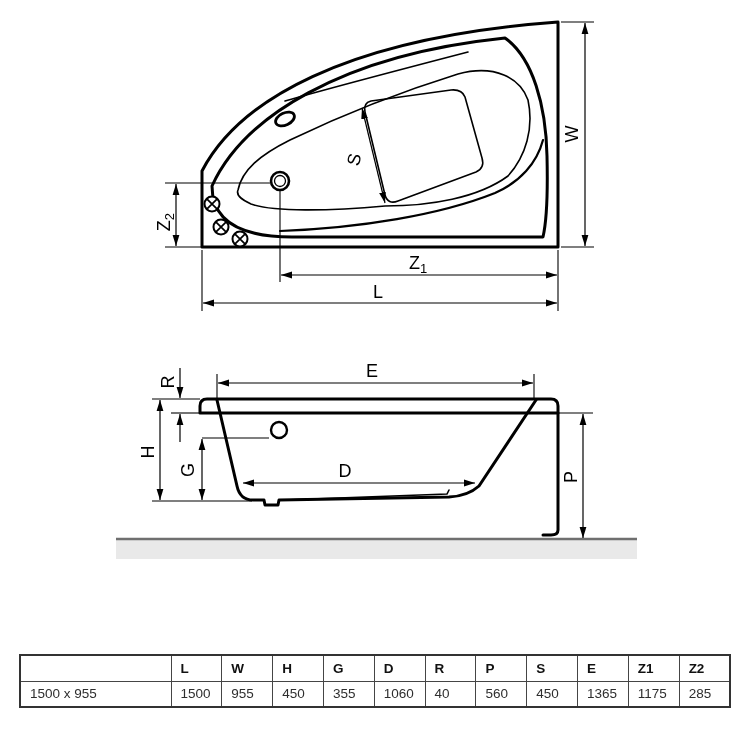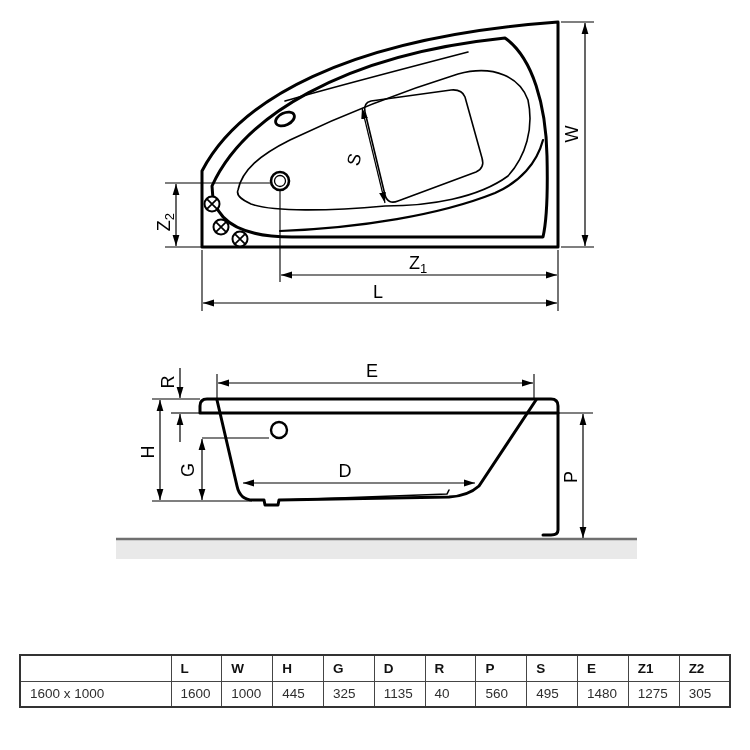--- a/index.html
+++ b/index.html
@@ -195,28 +195,28 @@
       <th>R</th>
       <th>P</th>
       <th>S</th>
       <th>E</th>
       <th>Z1</th>
       <th>Z2</th>
     </tr>
   </thead>
   <tbody>
     <tr>
-      <td>1600 x 1000</td>
-      <td>1600</td>
-      <td>1000</td>
-      <td>445</td>
-      <td>325</td>
-      <td>1135</td>
+      <td>1500 x 955</td>
+      <td>1500</td>
+      <td>955</td>
+      <td>450</td>
+      <td>355</td>
+      <td>1060</td>
       <td>40</td>
       <td>560</td>
-      <td>495</td>
-      <td>1480</td>
-      <td>1275</td>
-      <td>305</td>
+      <td>450</td>
+      <td>1365</td>
+      <td>1175</td>
+      <td>285</td>
     </tr>
   </tbody>
 </table>
 </div>
 
 </body></html>

